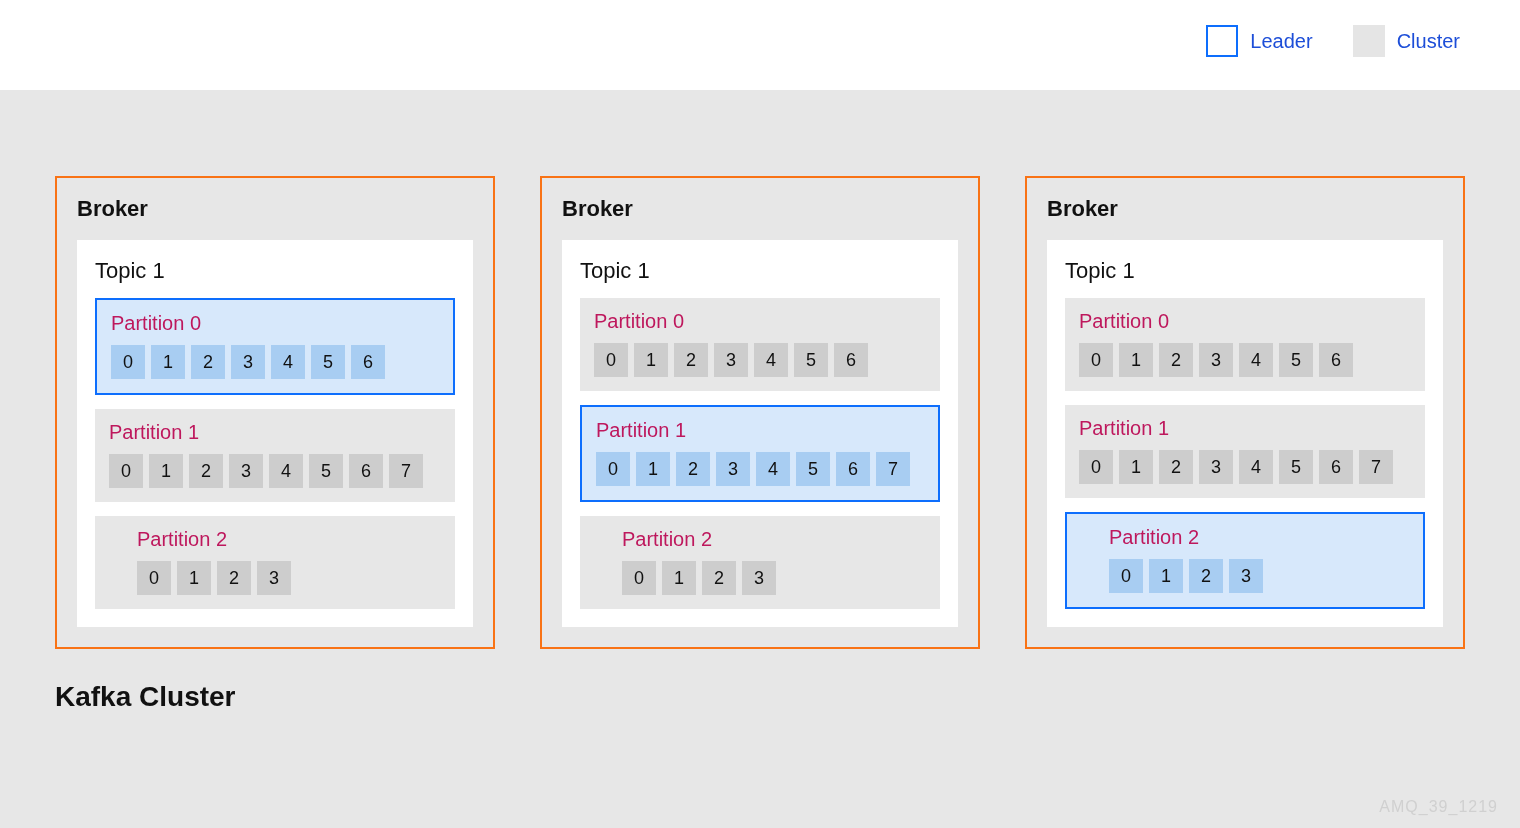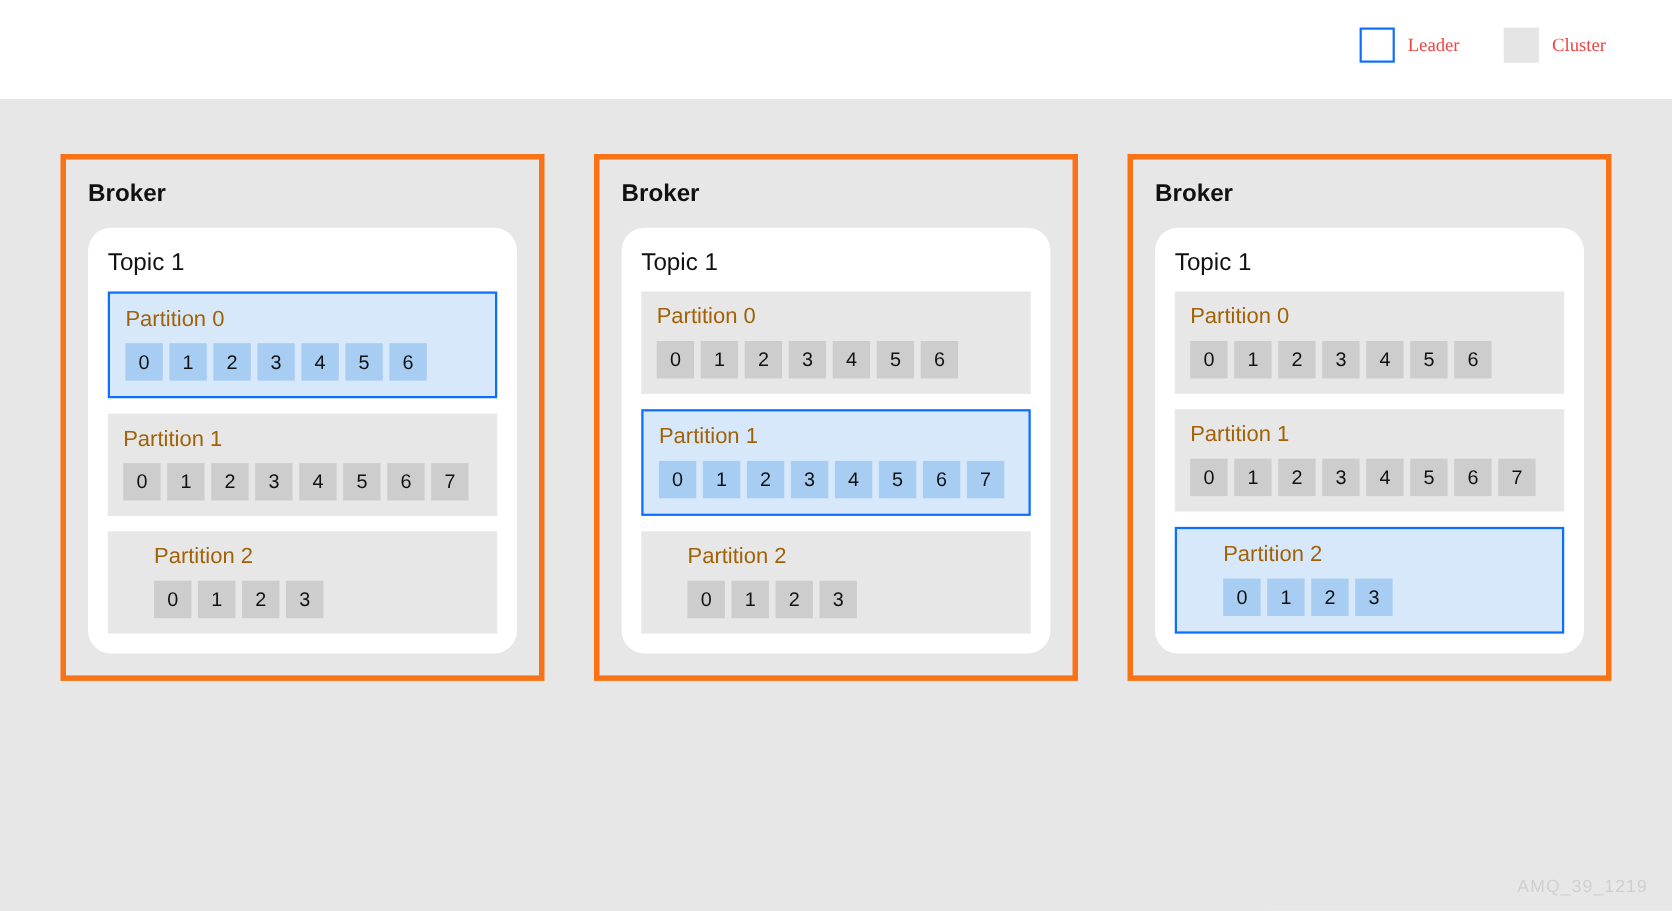--- a/index.html
+++ b/index.html
@@ -28,54 +28,53 @@
       height: 32px;
     }
     .legend-swatch.leader {
       background: #ffffff;
       border: 2px solid #0d6efd;
     }
     .legend-swatch.follower {
       background: #e5e5e5;
     }
     .legend-label {
-      font-size: 17px;
-      color: #ef4444;
-      font-family: Liberation Serif, serif;
+      font-size: 20px;
+      color: #1d4ed8;
     }
     .cluster {
       position: absolute;
       top: 90px;
       left: 0;
       right: 0;
       bottom: 0;
       background: #e7e7e7;
       padding: 50px 55px 30px 55px;
     }
     .brokers {
       display: flex;
       gap: 45px;
       justify-content: space-between;
     }
     .broker {
       flex: 1;
-      border: 5px solid #f97316;
+      border: 2px solid #f97316;
       background: #e7e7e7;
       padding: 18px 20px 20px 20px;
+      margin-top: 36px;
     }
     .broker-title {
       font-size: 22px;
       font-weight: 700;
       color: #111;
       margin-bottom: 18px;
     }
     .topic {
       background: #ffffff;
       padding: 18px 18px 18px 18px;
-      border-radius: 21px;
     }
     .topic-title {
       font-size: 22px;
       font-weight: 400;
       color: #111;
       margin-bottom: 14px;
     }
     .partition {
       padding: 12px 14px 14px 14px;
       margin-bottom: 14px;
@@ -86,21 +85,21 @@
     }
     .partition.follower {
       background: #e7e7e7;
     }
     .partition.leader {
       background: #d7e8fb;
       border: 2px solid #0d6efd;
     }
     .partition-title {
       font-size: 20px;
-      color: #a16207;
+      color: #be185d;
       margin-bottom: 10px;
     }
     .offsets {
       display: flex;
       gap: 6px;
     }
     .offset {
       width: 34px;
       height: 34px;
       display: flex;
@@ -260,14 +259,15 @@
             <div class="offsets">
               <div class="offset">0</div>
               <div class="offset">1</div>
               <div class="offset">2</div>
               <div class="offset">3</div>
             </div>
           </div>
         </div>
       </div>
     </div>
+  <div class="cluster-title">Kafka Cluster</div>
   <div class="watermark">AMQ_39_1219</div>
 </div>
 
 </body></html>

